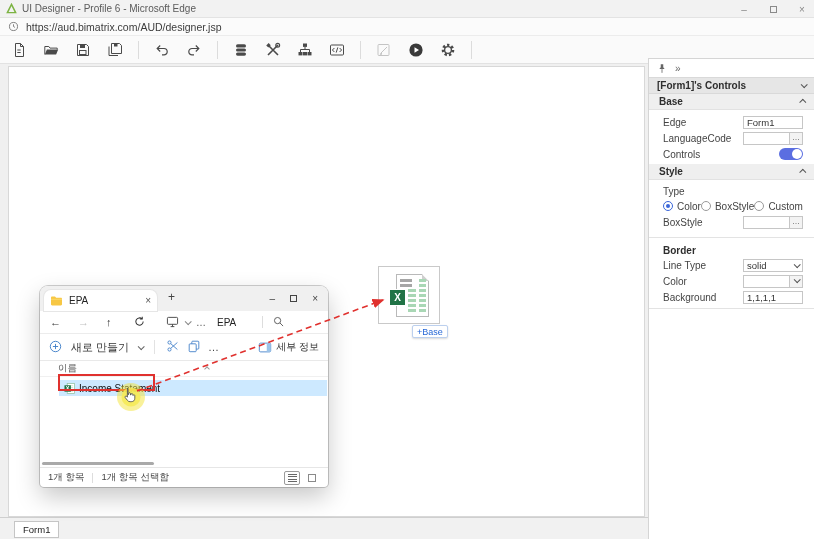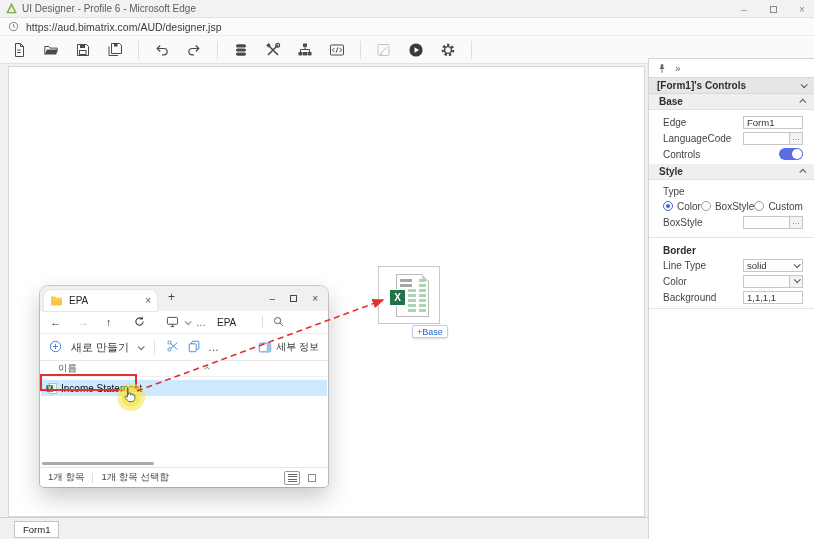--- a/index.html
+++ b/index.html
@@ -70,21 +70,21 @@
   .ex-addr .path { font-size:10px; color:#222; margin-left:4px; }
   .addr-div { width:1px; height:12px; background:#ddd; margin-left:26px; }
   .ex-cmd { height:27px; display:flex; align-items:center; border-bottom:1px solid #e9e9e9; padding:0 9px; gap:7px; }
   .cmd-new-label { font-size:11px; color:#333; margin:16px 2px; }
   .cmd-sep { width:1px; height:14px; background:#e2e2e2; margin:0 4px; }
   .cmd-dots { color:#444; font-size:11px; letter-spacing:1px; }
   .cmd-right { margin-left:auto; display:flex; align-items:center; gap:4px; }
   .cmd-right .lbl { font-size:10px; color:#333; }
   .ex-colhead { height:16px; display:flex; align-items:center; border-bottom:1px solid #f0f0f0; padding:0 18px; color:#555; font-size:9.5px; position:relative; }
   .sort-chev { position:absolute; left:165px; top:6px; width:4px; height:4px; border-left:1px solid #999; border-top:1px solid #999; transform:rotate(45deg); }
-  .ex-list { position:relative; height:85px; }
+  .ex-list { position:relative; height:85px;margin-left:18px; }
   .ex-row { position:absolute; left:1px; right:1px; top:3px; height:16px; background:#cde9ff; display:flex; align-items:center; padding:0 5px; }
   .ex-row .fname { font-size:10px; color:#111; margin-left:4px; }
   .drag-box { position:absolute; left:-1px; top:-6px; width:97px; height:17px; border:2px solid #e0312e; z-index:5; }
   .ex-hscroll { position:absolute; left:2px; top:176px; width:112px; height:3px; background:#a9a9a9; border-radius:2px; }
   .ex-status { position:absolute; left:0; right:0; bottom:0; height:20px; border-top:1px solid #e6e6e6; display:flex; align-items:center; padding:0 8px; gap:8px; color:#444; font-size:9.5px; }
   .st-div { width:1px; height:10px; background:#ddd; }
   .view-btns { margin-left:auto; display:flex; gap:4px; }
   .view-btn { width:16px; height:14px; display:flex; align-items:center; justify-content:center; border-radius:2px; }
   .view-btn.active { border:1px solid #9a9a9a; background:#fdfdfd; }
   .vb-lines { width:9px; height:8px; background:repeating-linear-gradient(#666 0 1px,transparent 1px 2.4px); }

